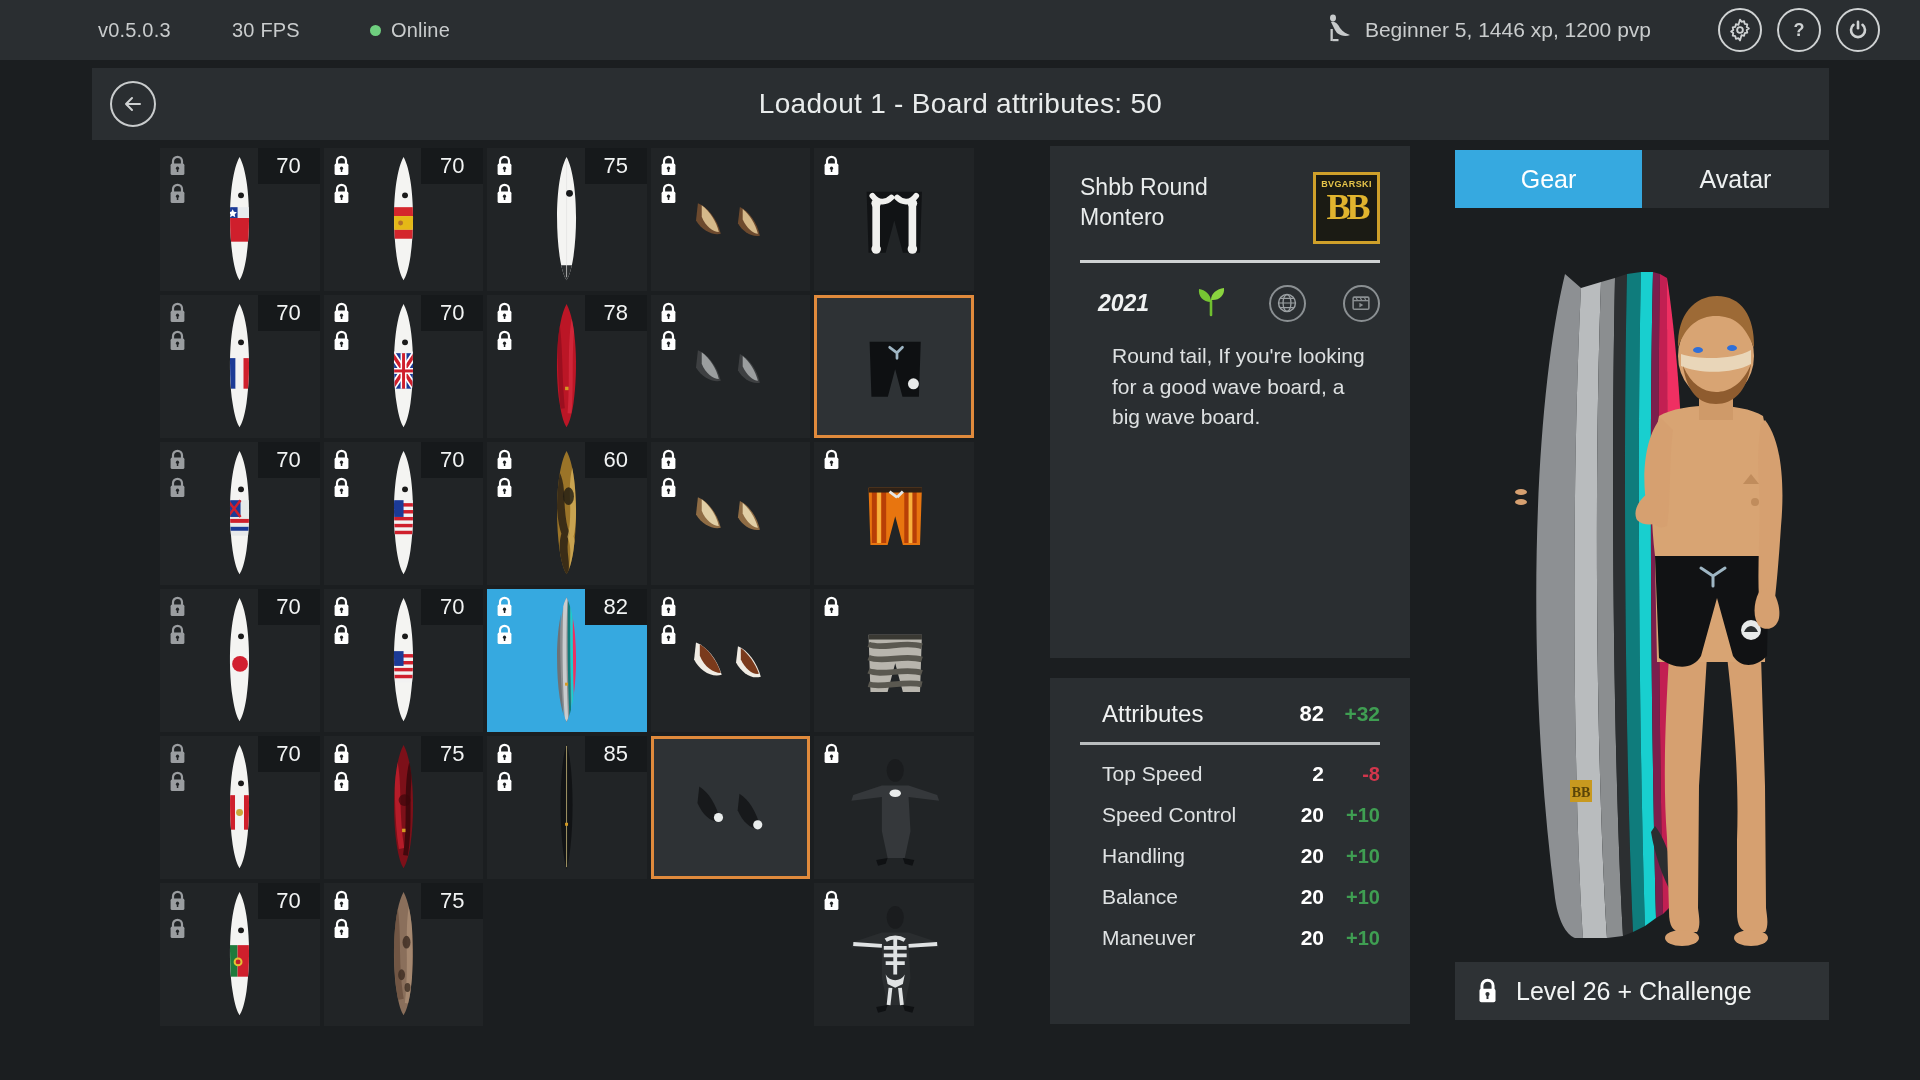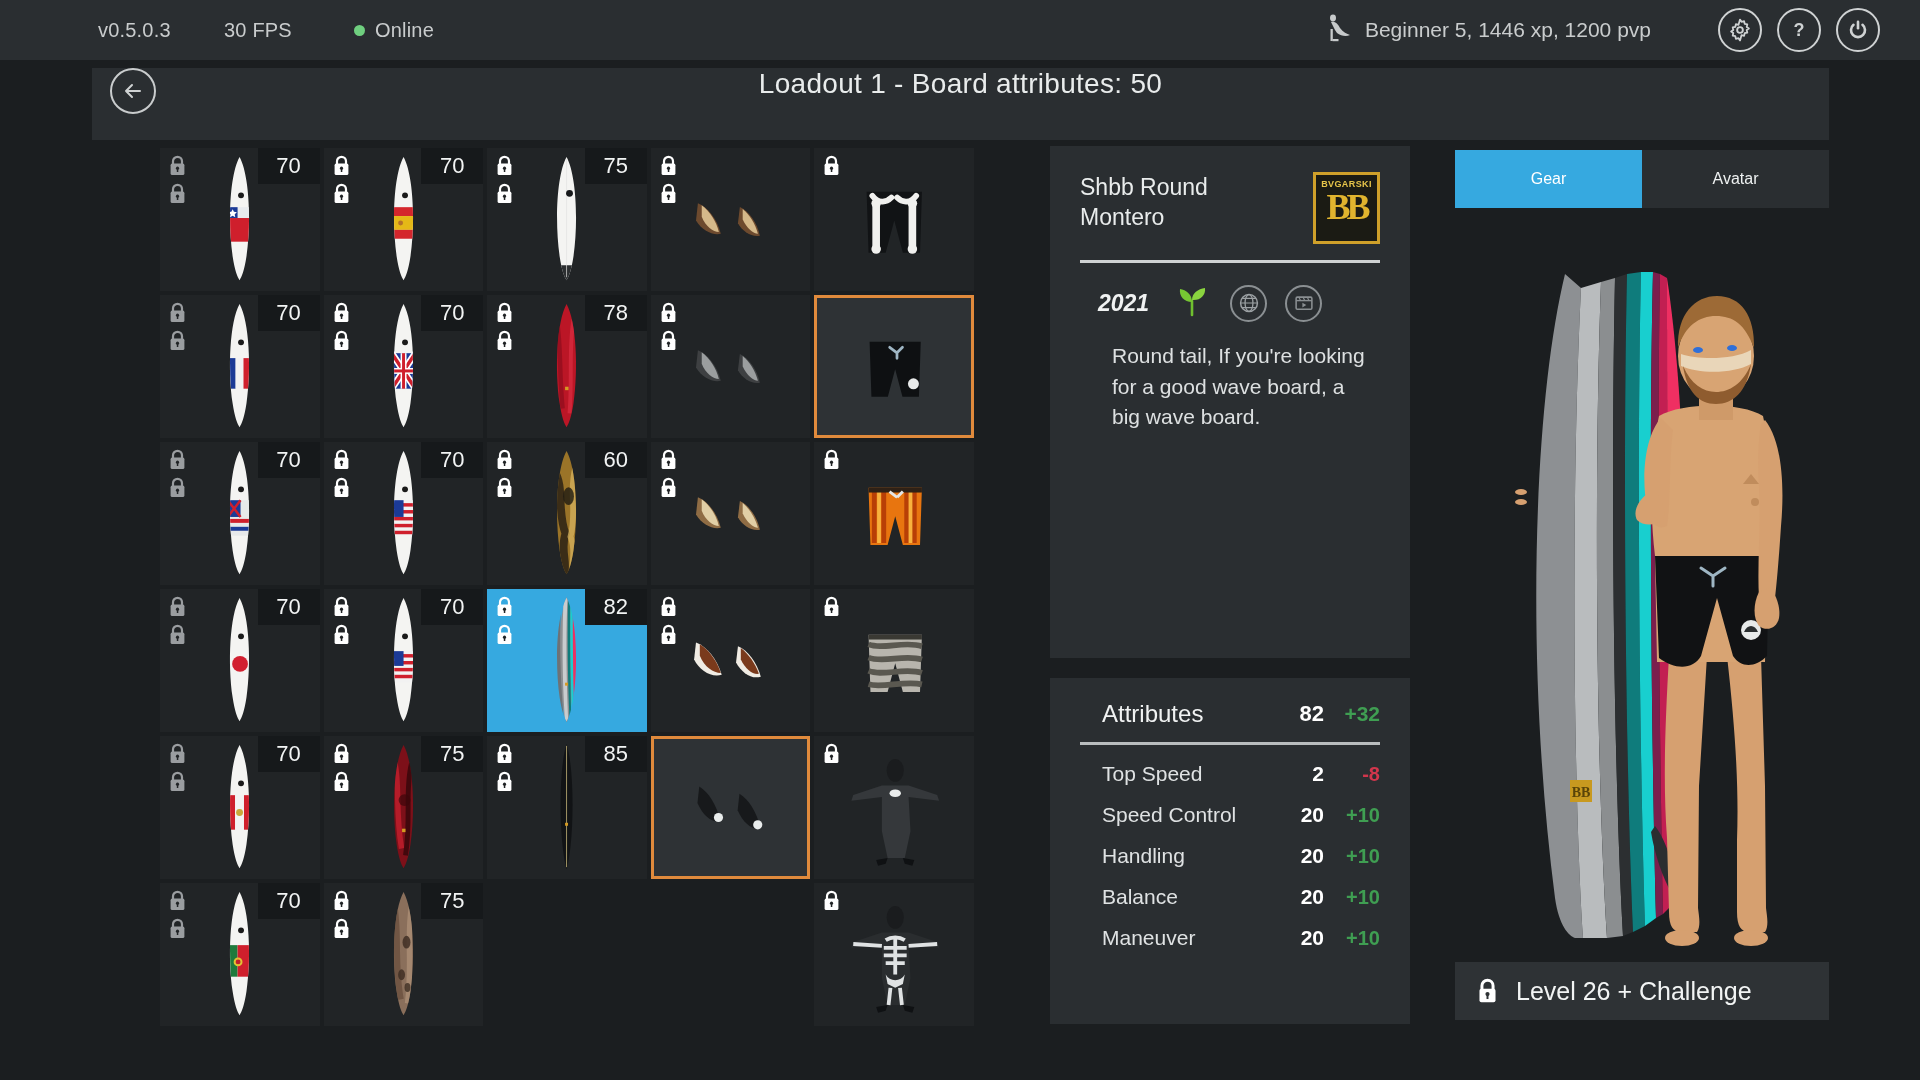--- a/index.html
+++ b/index.html
@@ -9,21 +9,21 @@
     font-family: "Liberation Sans", sans-serif;
     overflow: hidden;
   }
 
   
   #topbar {
     position: absolute; left: 0; top: 0; width: 1920px; height: 60px;
     background: #2a2e31;
     display: flex; align-items: center;
   }
-  .tb-left { display: flex; align-items: center; padding-left: 98px; gap: 8px; }
+  .tb-left { display: flex; align-items: center; padding-left: 98px; gap: 16px; }
   .tb-item {
     color: #c9cccd; font-size: 20px; letter-spacing: .2px;
   }
   #version { min-width: 118px; }
   #fps { min-width: 122px; }
   #status-wrap { display: flex; align-items: center; gap: 10px; }
   #status-dot {
     width: 11px; height: 11px; border-radius: 50%; background: #6fcf7f;
     display: inline-block;
   }
@@ -40,21 +40,21 @@
     border: 2.5px solid #cfd2d3;
     display: flex; align-items: center; justify-content: center;
     margin-left: 15px; cursor: pointer; flex: 0 0 auto;
   }
   .circ-btn svg { display: block; }
 
   
   #headerbar {
     position: absolute; left: 92px; top: 68px; width: 1737px; height: 72px;
     background: #2a2e31;
-    display: flex; align-items: flex-start;
+    display: flex; align-items: center;
   }
   #back-button {
     width: 46px; height: 46px; border-radius: 50%;
     border: 2px solid #c9cccd;
     margin-left: 18px;
     display: flex; align-items: center; justify-content: center;
     cursor: pointer;
   }
   #loadout-title {
     position: absolute; left: 0; right: 0; text-align: center;
@@ -126,21 +126,21 @@
   }
   #brand-logo .bmono {
     color: #e0b42e; font-size: 36px; font-weight: bold; line-height: .95;
     letter-spacing: -4px; margin-top: 1px;
     font-family: "Liberation Serif", serif;
   }
   #info-rule {
     height: 3px; background: #cfd2d3; margin: 16px 0 0 0; width: 100%;
   }
   #info-meta {
-    display: flex; align-items: center; gap: 18px; margin-top: 18px; padding-left: 18px;
+    display: flex; align-items: center; gap: 18px; margin-top: 18px; padding-left: 18px; justify-content: space-between;
   }
   #item-year {
     color: #f0f2f2; font-size: 23px; font-style: italic; font-weight: bold;
     min-width: 56px;
   }
   .meta-ico-circle {
     width: 37px; height: 37px; border-radius: 50%;
     border: 2px solid #8a8f92;
     display: flex; align-items: center; justify-content: center;
     cursor: pointer;
@@ -177,21 +177,21 @@
   .neg { color: #d1364c; }
 
   
   #tabs {
     position: absolute; left: 1455px; top: 150px;
     width: 374px; height: 58px;
     display: flex; background: #2a2e31;
   }
   .tab {
     flex: 1; display: flex; align-items: center; justify-content: center;
-    color: #eef1f1; font-size: 16px; cursor: pointer;
+    color: #eef1f1; font-size: 25px; cursor: pointer;
     background: #2a2e31;
   }
   .tab.active { background: #36a9e0; color: #ffffff; }
 
   #preview {
     position: absolute; left: 1455px; top: 226px;
     width: 374px; height: 730px;
     overflow: hidden;
   }
   #preview svg { position: absolute; left: 0; top: 0; }

